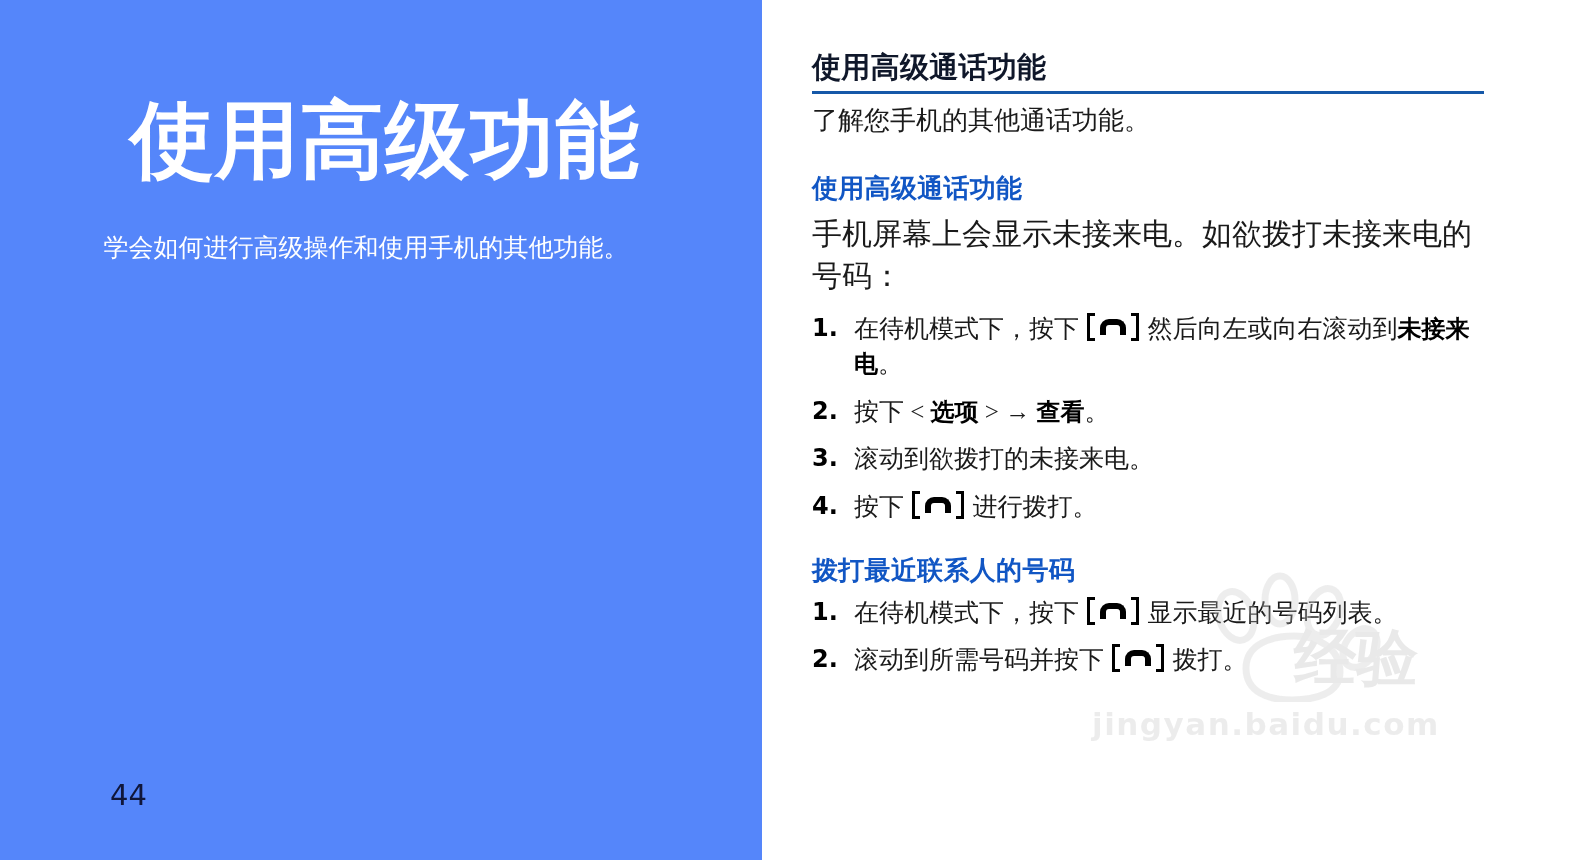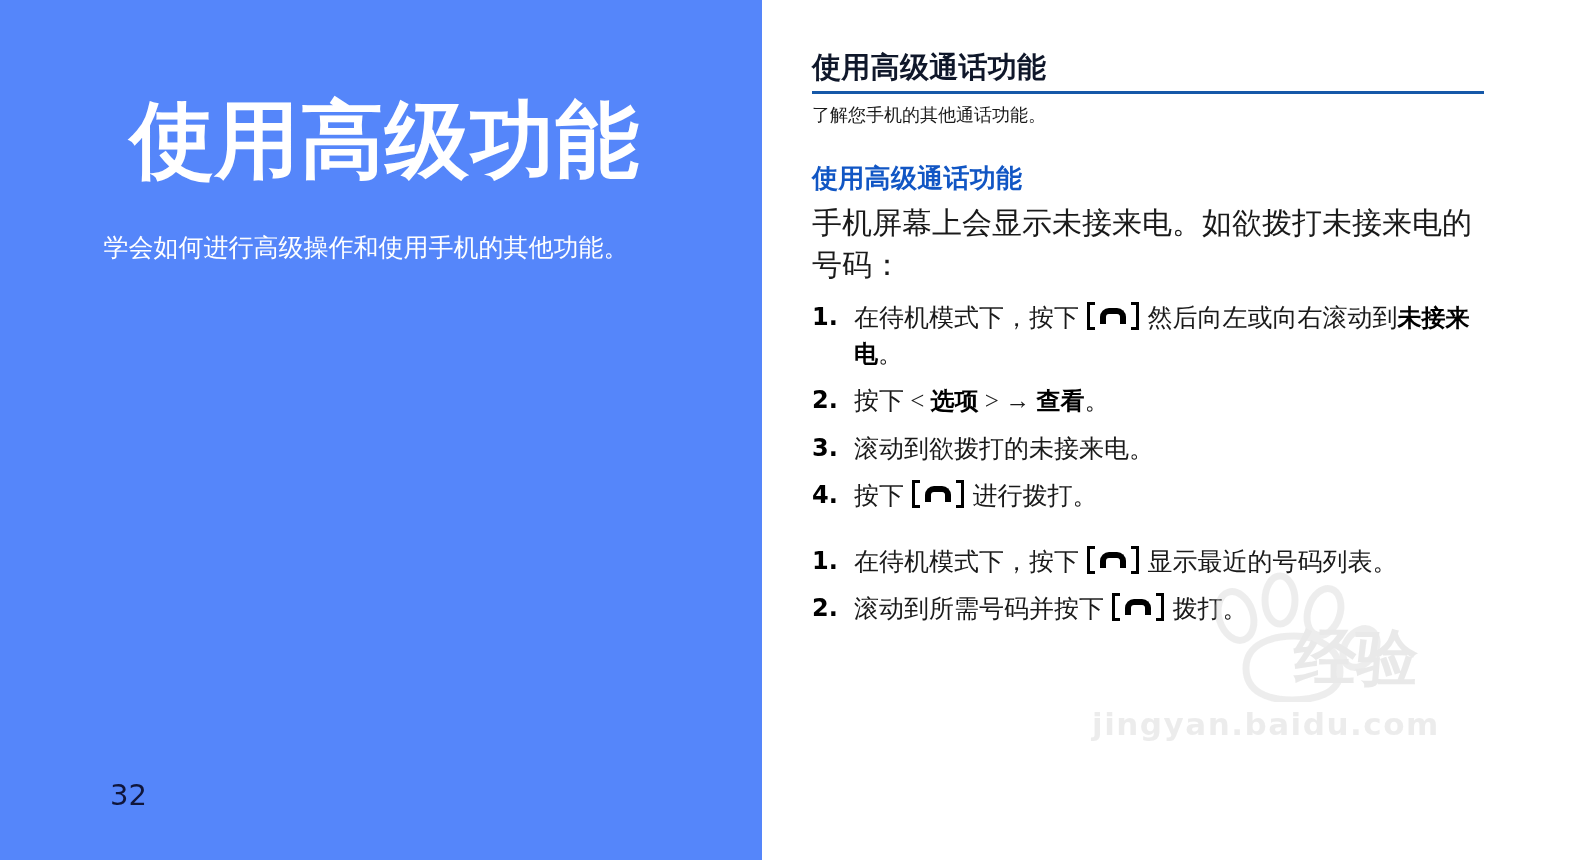--- a/index.html
+++ b/index.html
@@ -93,21 +93,21 @@
     margin: 0 0 3px 0;
   }
   .title-rule {
     height: 3px;
     background: #1558a8;
     width: 672px;
     margin: 3px 0 9px 0;
   }
   .intro {
     font-family: "Liberation Serif", "DejaVu Serif", serif;
-    font-size: 18px;
+    font-size: 26px;
     color: #1a1a1a;
     line-height: 1.35;
     margin: 0 0 34px 0;
   }
 
   .sub-heading {
     font-family: "DejaVu Sans", "Liberation Sans", sans-serif;
     font-weight: bold;
     font-size: 26px;
     color: #1156c4;
@@ -234,21 +234,21 @@
   .wm-paw { position: absolute; left: 150px; top: 0px; }
 </style>
 </head>
 <body>
 
 <div class="page">
 
   <div class="left-panel">
     <div class="chapter-title">使用高级功能</div>
     <div class="chapter-subtitle">学会如何进行高级操作和使用手机的其他功能。</div>
-    <div class="page-number">32</div>
+    <div class="page-number">44</div>
   </div>
 
   <div class="right-panel">
     <div class="content">
 
       <div class="section-title">使用高级通话功能</div>
       <div class="title-rule"></div>
       <div class="intro">了解您手机的其他通话功能。</div>
 
       <div id="sections-host">
@@ -256,20 +256,21 @@
             <div class="sub-heading">使用高级通话功能</div>
             <div class="para">手机屏幕上会显示未接来电。如欲拨打未接来电的号码：</div>
             <ol class="steps">
               <li><span class="num">1.</span>在待机模式下，按下 <span class="keyicon"><span class="brk l"></span><span class="arch"></span><span class="brk r"></span></span> 然后向左或向右滚动到<b class="em">未接来电</b>。</li>
               <li><span class="num">2.</span>按下 &lt; <b class="em">选项</b> &gt; → <b class="em">查看</b>。</li>
               <li><span class="num">3.</span>滚动到欲拨打的未接来电。</li>
               <li><span class="num">4.</span>按下 <span class="keyicon"><span class="brk l"></span><span class="arch"></span><span class="brk r"></span></span> 进行拨打。</li>
             </ol>
           </div>
           <div class="gap-before">
+            <div class="sub-heading">拨打最近联系人的号码</div>
             <ol class="steps">
               <li><span class="num">1.</span>在待机模式下，按下 <span class="keyicon"><span class="brk l"></span><span class="arch"></span><span class="brk r"></span></span> 显示最近的号码列表。</li>
               <li><span class="num">2.</span>滚动到所需号码并按下 <span class="keyicon"><span class="brk l"></span><span class="arch"></span><span class="brk r"></span></span> 拨打。</li>
             </ol>
           </div>
         </div>
 
     </div>
 
     <div class="watermark">

